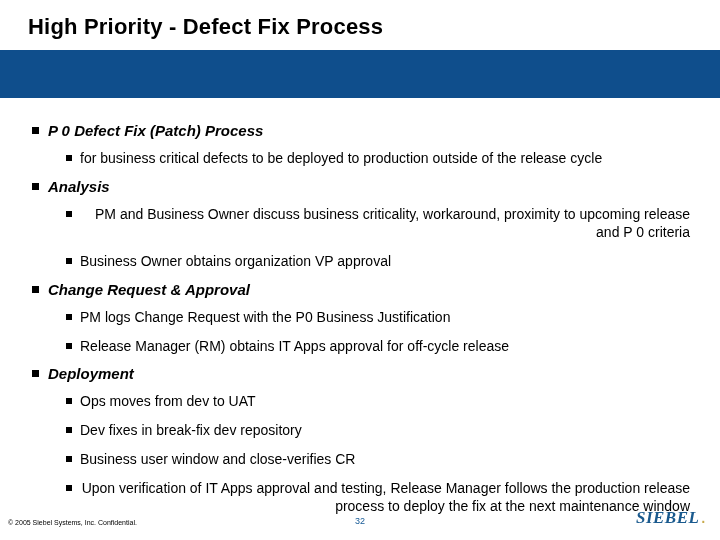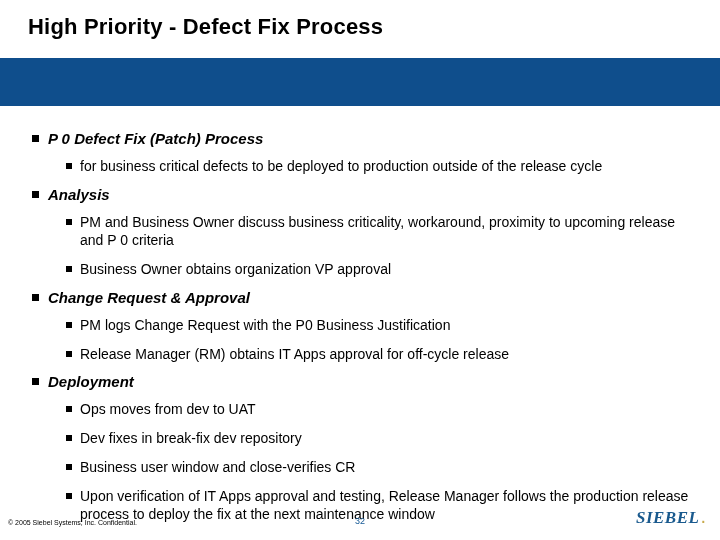--- a/index.html
+++ b/index.html
@@ -1,28 +1,28 @@
 <!DOCTYPE html>
 <html><head>
 <meta charset="utf-8">
 <style>
   * { margin: 0; padding: 0; box-sizing: border-box; }
   html, body { width: 720px; height: 540px; font-family: Arial, Helvetica, sans-serif; background: #fff; color: #000; }
   .slide { width: 720px; height: 540px; position: relative; }
-  .title-area { padding: 14px 0 18px 28px; border-radius: 15px; }
+  .title-area { padding: 14px 0 10px 28px; border-radius: 15px; }
   .title { font-size: 22px; font-weight: bold; letter-spacing: 0.2px; }
   .bar { background: #0f4e8c; height: 48px; width: 100%; }
   .content { padding: 14px 30px 0 32px; }
   .lvl1 { margin-top: 10px; }
   .lvl1-row { display: flex; align-items: flex-start; font-style: italic; }
   .sq { width: 7px; height: 7px; background: #000; flex: 0 0 auto; margin-top: 5px; margin-right: 9px; }
   .sq-sm { width: 6px; height: 6px; background: #000; flex: 0 0 auto; margin-top: 5px; margin-right: 8px; }
   .lvl1-text { font-size: 15px; font-weight: bold; }
   .lvl2 { margin: 4px 0 0 34px; }
-  .lvl2-row { display: flex; align-items: flex-start; margin-top: 11px; }
+  .lvl2-row { display: flex; align-items: flex-start; margin-top: 11px; text-align: right; }
   .lvl2-text { font-size: 14px; line-height: 1.28; }
   .underline { }
   .footer { position: absolute; bottom: 8px; left: 0; width: 100%; height: 26px; }
   .copyright { position: absolute; left: 8px; bottom: 6px; font-size: 7px; color: #000; }
   .pagenum { position: absolute; left: 50%; transform: translateX(-50%); bottom: 6px; font-size: 9px; color: #165a96; }
   .logo { position: absolute; right: 14px; bottom: 4px; display: flex; align-items: baseline; margin-top: 35px; }
   .logo-text { font-family: Georgia, 'Times New Roman', serif; font-style: italic; font-weight: bold; font-size: 17px; color: #1a5a8e; letter-spacing: 0.5px; }
   .logo-dot { color: #c7a94a; font-size: 20px; margin-left: 1px; }
 </style>
 </head>

